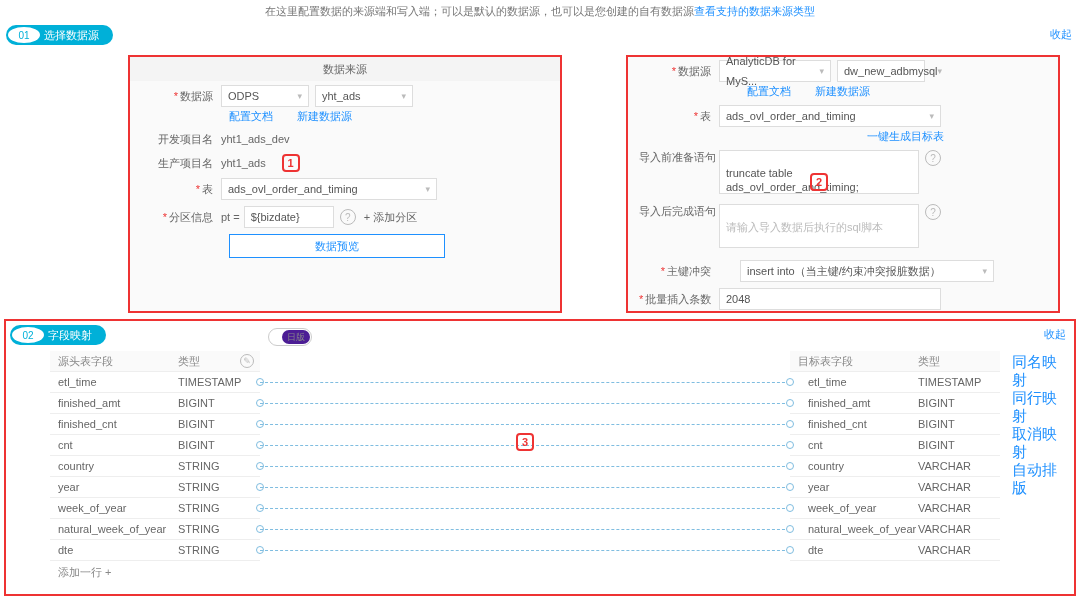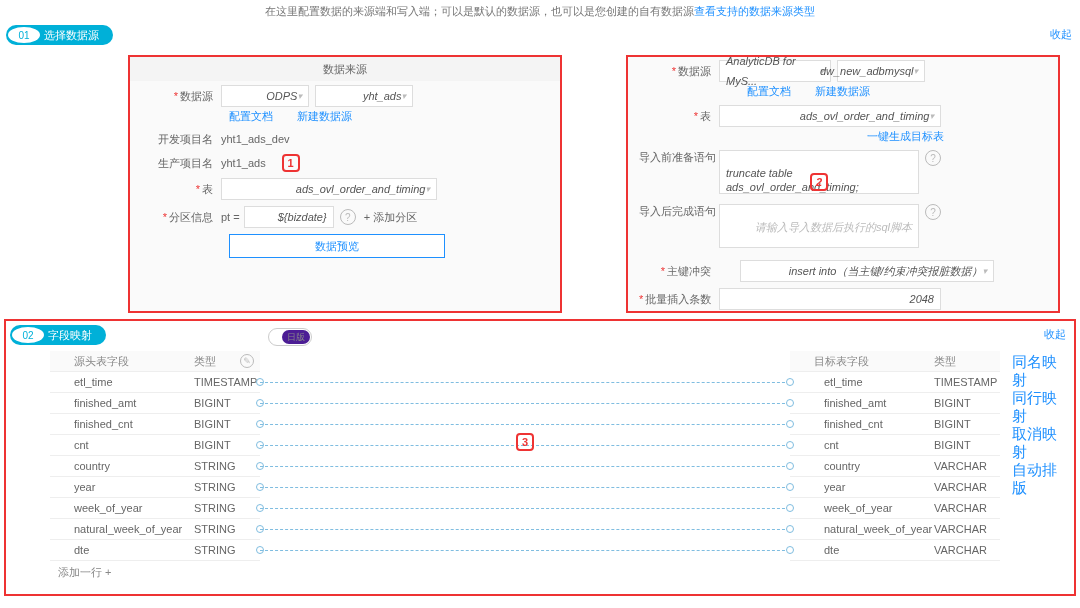--- a/index.html
+++ b/index.html
@@ -16,21 +16,21 @@
   .spacer { flex: 1; }
 
   .two-panels { display: flex; gap: 64px; padding: 0 20px 0 128px; }
   .card { flex: 1; background: #fafafa; border: 1px solid #eee; }
   .card.red-outline { outline: 2px solid #e33; outline-offset: -2px; }
   .card-title { text-align: center; font-size: 11px; color: #666; padding: 6px 0 4px; background: #f4f4f4; }
 
   .form-row { display: flex; align-items: center; padding: 4px 12px 2px; min-height: 24px; }
   .label { width: 80px; text-align: right; padding-right: 8px; color: #666; white-space: nowrap; }
   .req::before { content: "*"; color: #e33; margin-right: 2px; }
-  .select, .input, .textarea { border: 1px solid #ddd; background: #fff; height: 22px; line-height: 20px; padding: 0 6px; font-size: 11px; color: #555; display: flex; align-items: center; justify-content: flex-end; font-style: italic; }
+  .select, .input, .textarea { border: 1px solid #ddd; background: #fff; height: 22px; line-height: 20px; padding: 0 6px; font-size: 11px; color: #555; display: flex; align-items: center; justify-content: space-between; }
   .select .caret { color: #bbb; font-size: 9px; }
   .select.sm { width: 88px; }
   .select.md { width: 98px; }
   .select.lg { width: 216px; }
   .textarea { height: 44px; align-items: flex-start; padding-top: 15px; line-height: 14px; }
   .placeholder { color: #bbb; }
   .links-row { padding: 0 12px 2px 100px; display: flex; gap: 24px; }
   .links-row a { color: #1E90FF; font-size: 11px; }
   .plain-text { color: #666; font-size: 11px; }
   .help-icon { width: 16px; height: 16px; border-radius: 50%; border: 1px solid #bbb; color: #bbb; display: inline-flex; align-items: center; justify-content: center; font-size: 10px; margin-left: 6px; }
@@ -40,21 +40,21 @@
   .wide-btn { width: 216px; height: 24px; border: 1px solid #1E90FF; color: #1E90FF; background: #fff; display: flex; align-items: center; justify-content: center; margin: 4px 0 8px 100px; }
 
   .section-border { border: 2px solid #e33; margin: 6px 4px 10px 4px; padding: 4px 4px 10px 4px; position: relative; }
 
   
   .mapping-body { display: flex; gap: 0; padding: 0 10px 0 40px; position: relative; }
   .map-table { width: 210px; }
   .map-head, .map-row { display: flex; align-items: center; height: 21px; font-size: 11px; border-bottom: 1px solid #eee; padding-left: 8px; }
   .map-head { color: #888; background: #fafafa; }
   .map-row { color: #666; position: relative; }
-  .col-name { width: 120px; overflow: hidden; text-overflow: ellipsis; white-space: nowrap; margin-left: 16px; }
+  .col-name { width: 120px; overflow: hidden; text-overflow: ellipsis; white-space: nowrap; }
   .col-type { flex: 1; }
   .edit-icon { width: 14px; height: 14px; border-radius: 50%; border: 1px solid #bbb; display: inline-flex; align-items: center; justify-content: center; font-size: 9px; color: #bbb; margin-right: 6px; }
   .dot { width: 8px; height: 8px; border: 1px solid #7fbde0; border-radius: 50%; background: #fff; position: absolute; top: 6px; }
   .dot.r { right: -4px; }
   .dot.l { left: -4px; }
   .connector-col { flex: 1; position: relative; overflow: hidden; }
   .conn-lines { position: absolute; top: 21px; left: 0; right: 0; }
   .conn-line { height: 21px; position: relative; }
   .conn-line::after { content: ""; position: absolute; top: 10px; left: 0; right: 0; border-top: 1px dashed #7fbde0; }
   .side-actions { width: 60px; padding-left: 12px; padding-top: 2px; }

